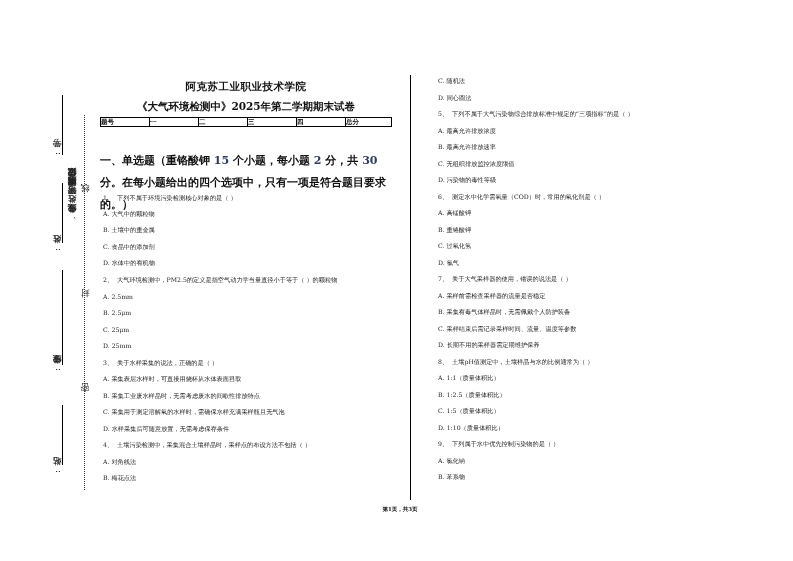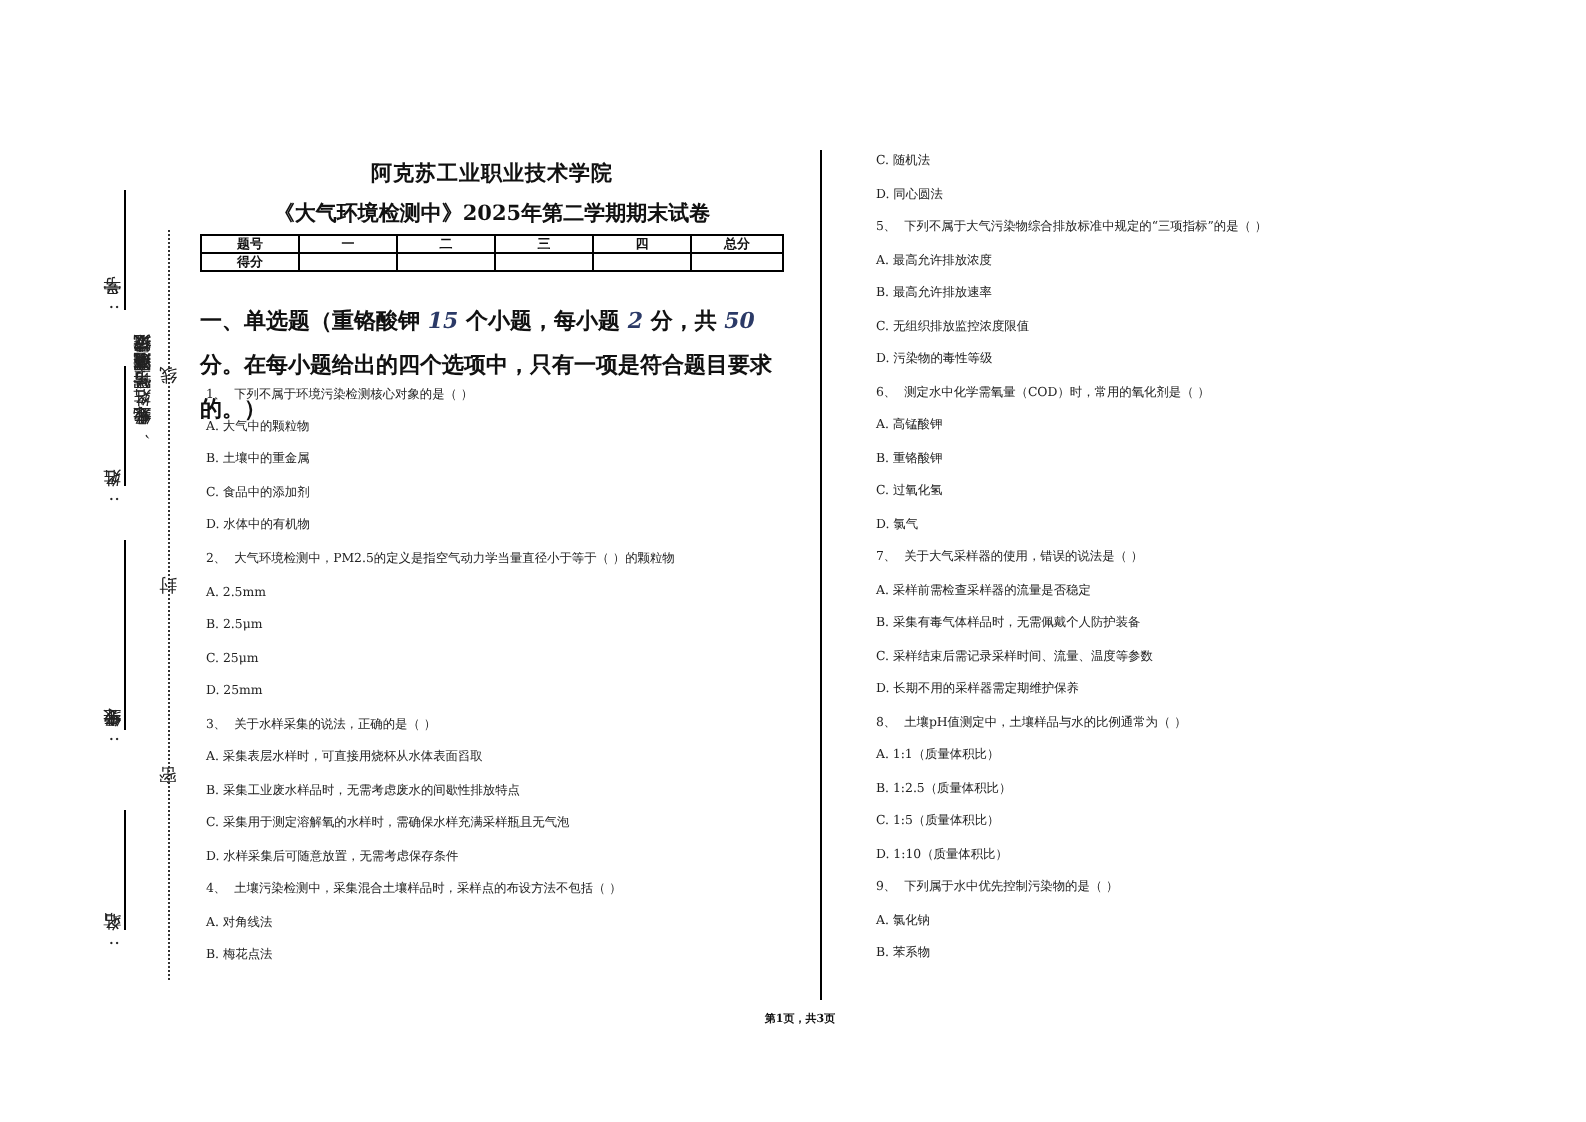--- a/index.html
+++ b/index.html
@@ -13,23 +13,23 @@
   .vtext {
     position:absolute; writing-mode:vertical-rl; transform:rotate(180deg);
     font-size:9px; line-height:10px; white-space:nowrap; color:#222;
   }
   .title1 { left:100px; width:292px; top:80px; text-align:center; font-size:10.5px; font-weight:bold; letter-spacing:0.5px; }
   .title2 { left:100px; width:292px; top:100px; text-align:center; font-size:10.5px; font-weight:bold; }
   table.score {
     position:absolute; left:100px; top:117px; width:292px; border-collapse:collapse;
     font-family:"DejaVu Sans","Liberation Sans",sans-serif; font-size:6.5px; font-weight:bold;
   }
-  table.score td { border:1px solid #000; height:8px; padding:0; text-align:center; line-height:8px; }
+  table.score td { border:1px solid #000; height:8px; padding:0; text-align:left; line-height:8px; }
   .sec-head { left:100px; width:300px; top:150px; font-size:11px; font-weight:bold; line-height:22px; }
-  .sec-head .num { color:#2b3a67;font-style:italic; }
+  .sec-head .num { color:#2b3a67; }
   .q { position:absolute; font-size:6.2px; line-height:8px; white-space:nowrap; color:#222; }
   .footer { left:340px; width:120px; top:506px; text-align:center; font-size:5.5px; font-weight:bold; }
 </style>
 </head>
 <body>
 
 <div class="vline" style="left:62px;top:95px;height:60px;"></div>
 <div class="vline" style="left:62px;top:183px;height:60px;"></div>
 <div class="vline" style="left:62px;top:270px;height:95px;"></div>
 <div class="vline" style="left:62px;top:405px;height:60px;"></div>
@@ -52,33 +52,25 @@
 <table class="score">
   <tbody>
       <tr>
     <td style="width:48px;">题号</td>
     <td style="width:48px;">一</td>
     <td style="width:48px;">二</td>
     <td style="width:48px;">三</td>
     <td style="width:48px;">四</td>
     <td>总分</td>
   </tr>
-  <tr>
-    <td>得分</td>
-    <td></td>
-    <td></td>
-    <td></td>
-    <td></td>
-    <td></td>
-  </tr>
 </tbody>
   </table>
 
 <div class="abs sec-head">
-  <span>一、单选题（重铬酸钾 </span><span class="num">15</span><span> 个小题，每小题 </span><span class="num">2</span><span> 分，共 </span><span class="num">50</span><span> 分。在每小题给出的四个选项中，只有一项是符合题目要求的。）</span>
+  <span>一、单选题（重铬酸钾 </span><span class="num">15</span><span> 个小题，每小题 </span><span class="num">2</span><span> 分，共 </span><span class="num">30</span><span> 分。在每小题给出的四个选项中，只有一项是符合题目要求的。）</span>
 </div>
 
 <div class="q" style="left:103px;top:194px;"><span>1、</span>&nbsp; <span>下列不属于环境污染检测核心对象的是（ ）</span></div>
 <div class="q" style="left:103px;top:210px;">A. 大气中的颗粒物</div>
 <div class="q" style="left:103px;top:226px;">B. 土壤中的重金属</div>
 <div class="q" style="left:103px;top:243px;">C. 食品中的添加剂</div>
 <div class="q" style="left:103px;top:259px;">D. 水体中的有机物</div>
 
 <div class="q" style="left:103px;top:276px;"><span>2、</span>&nbsp; <span>大气环境检测中，PM2.5的定义是指空气动力学当量直径小于等于（ ）的颗粒物</span></div>
 <div class="q" style="left:103px;top:293px;">A. 2.5mm</div>

